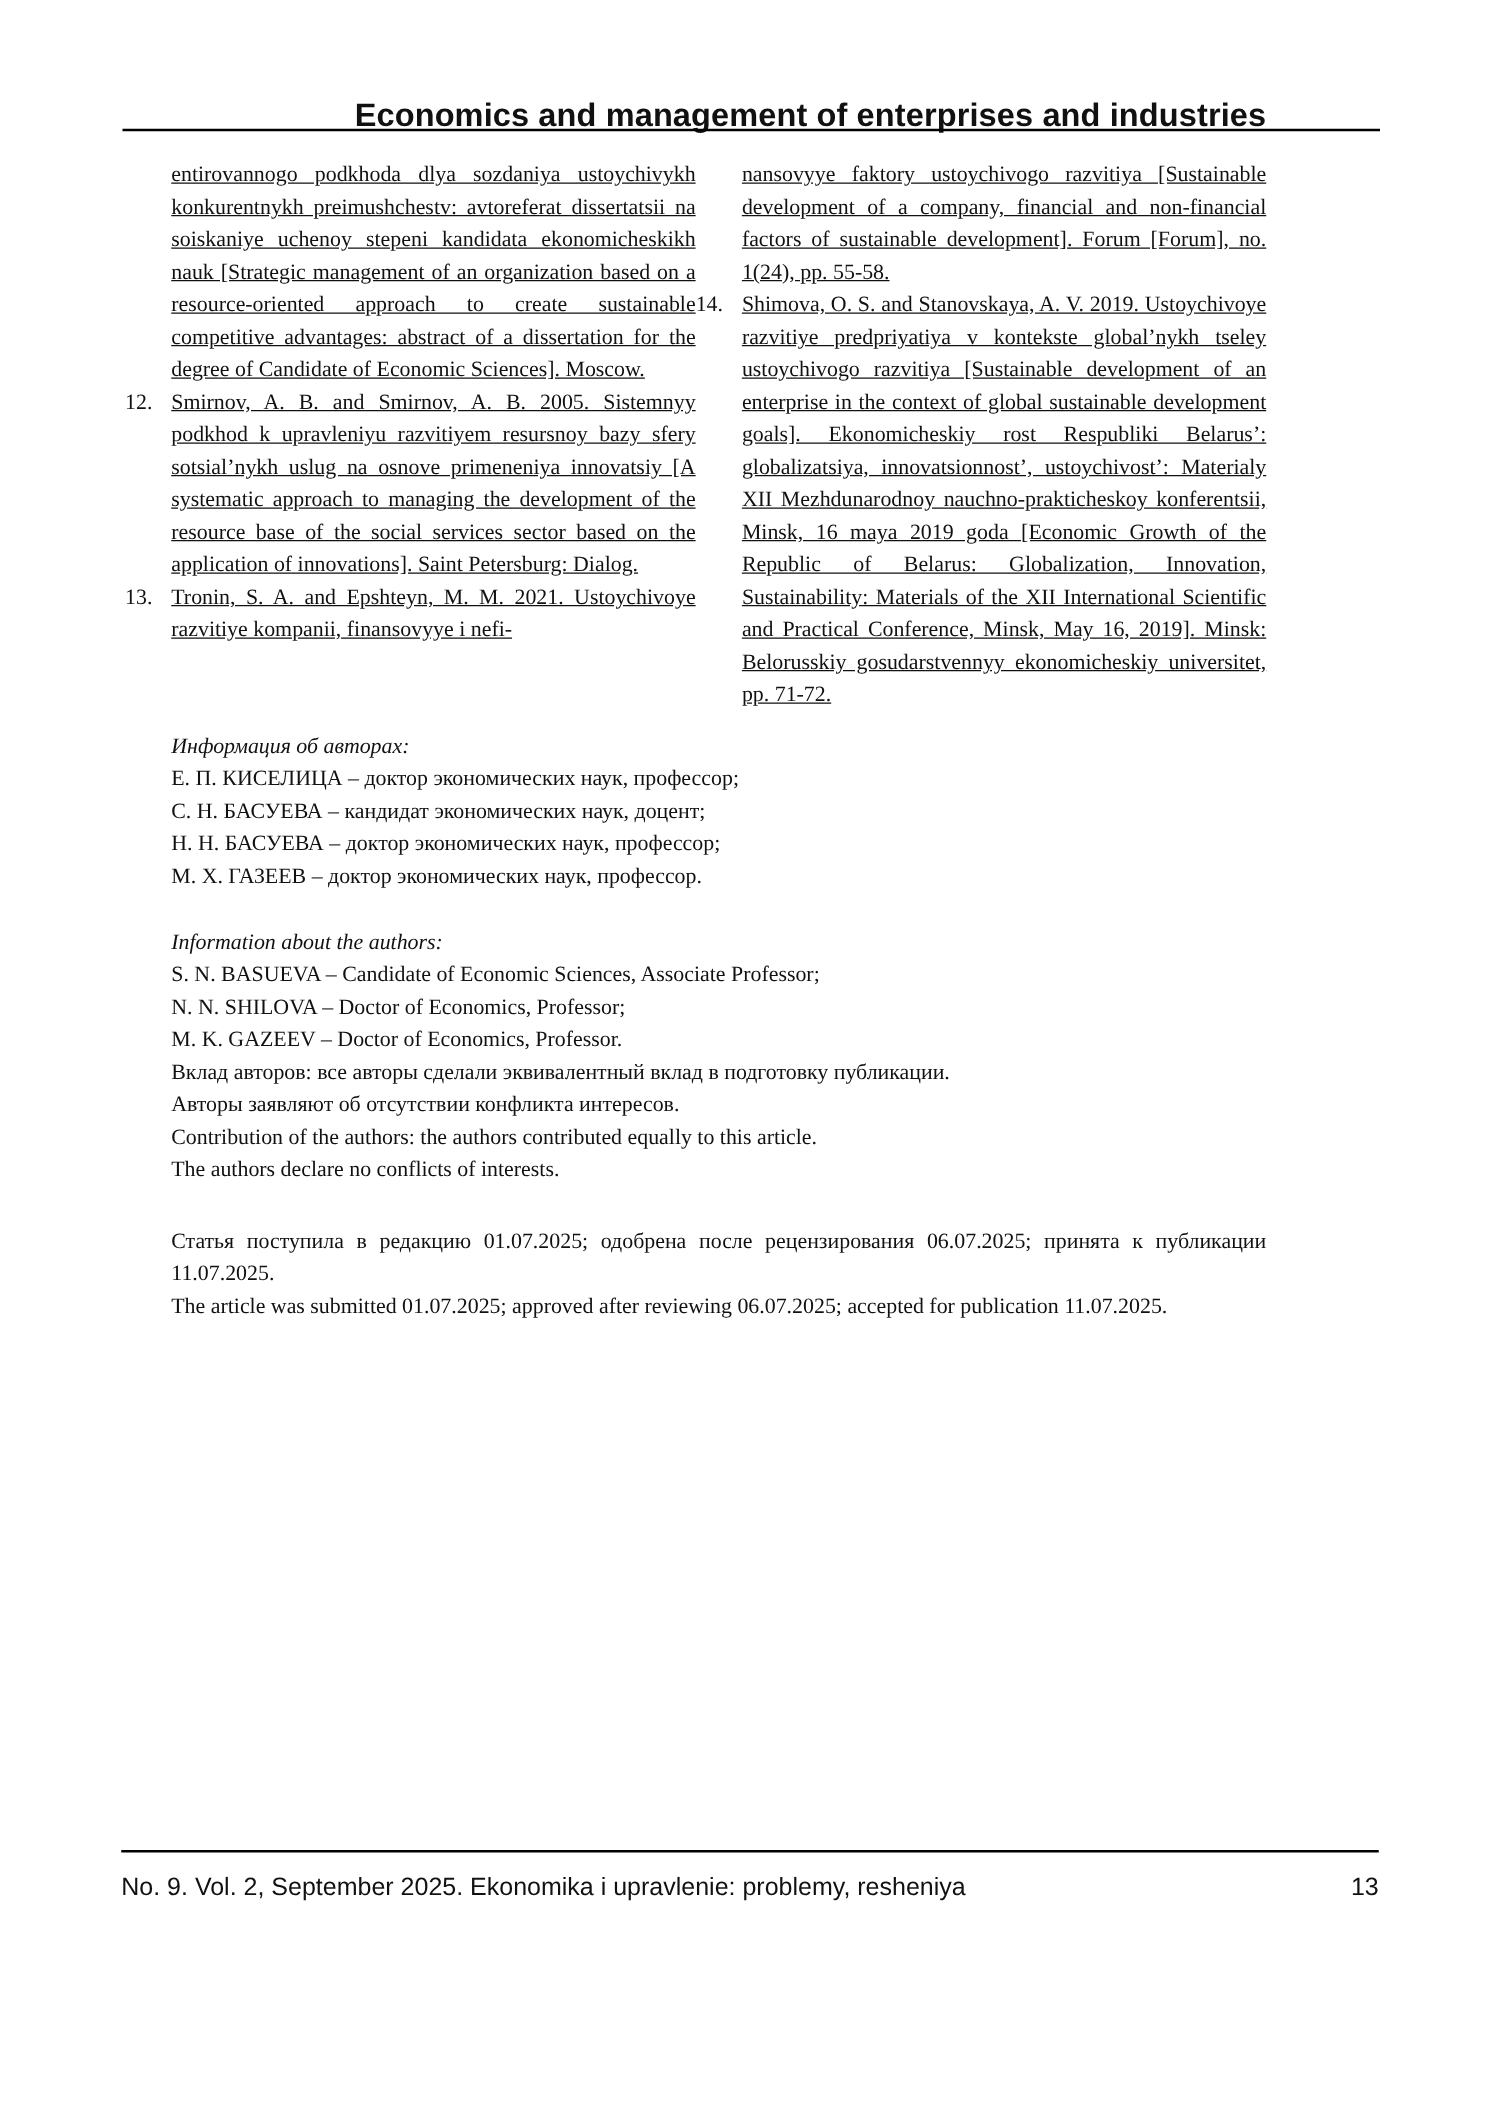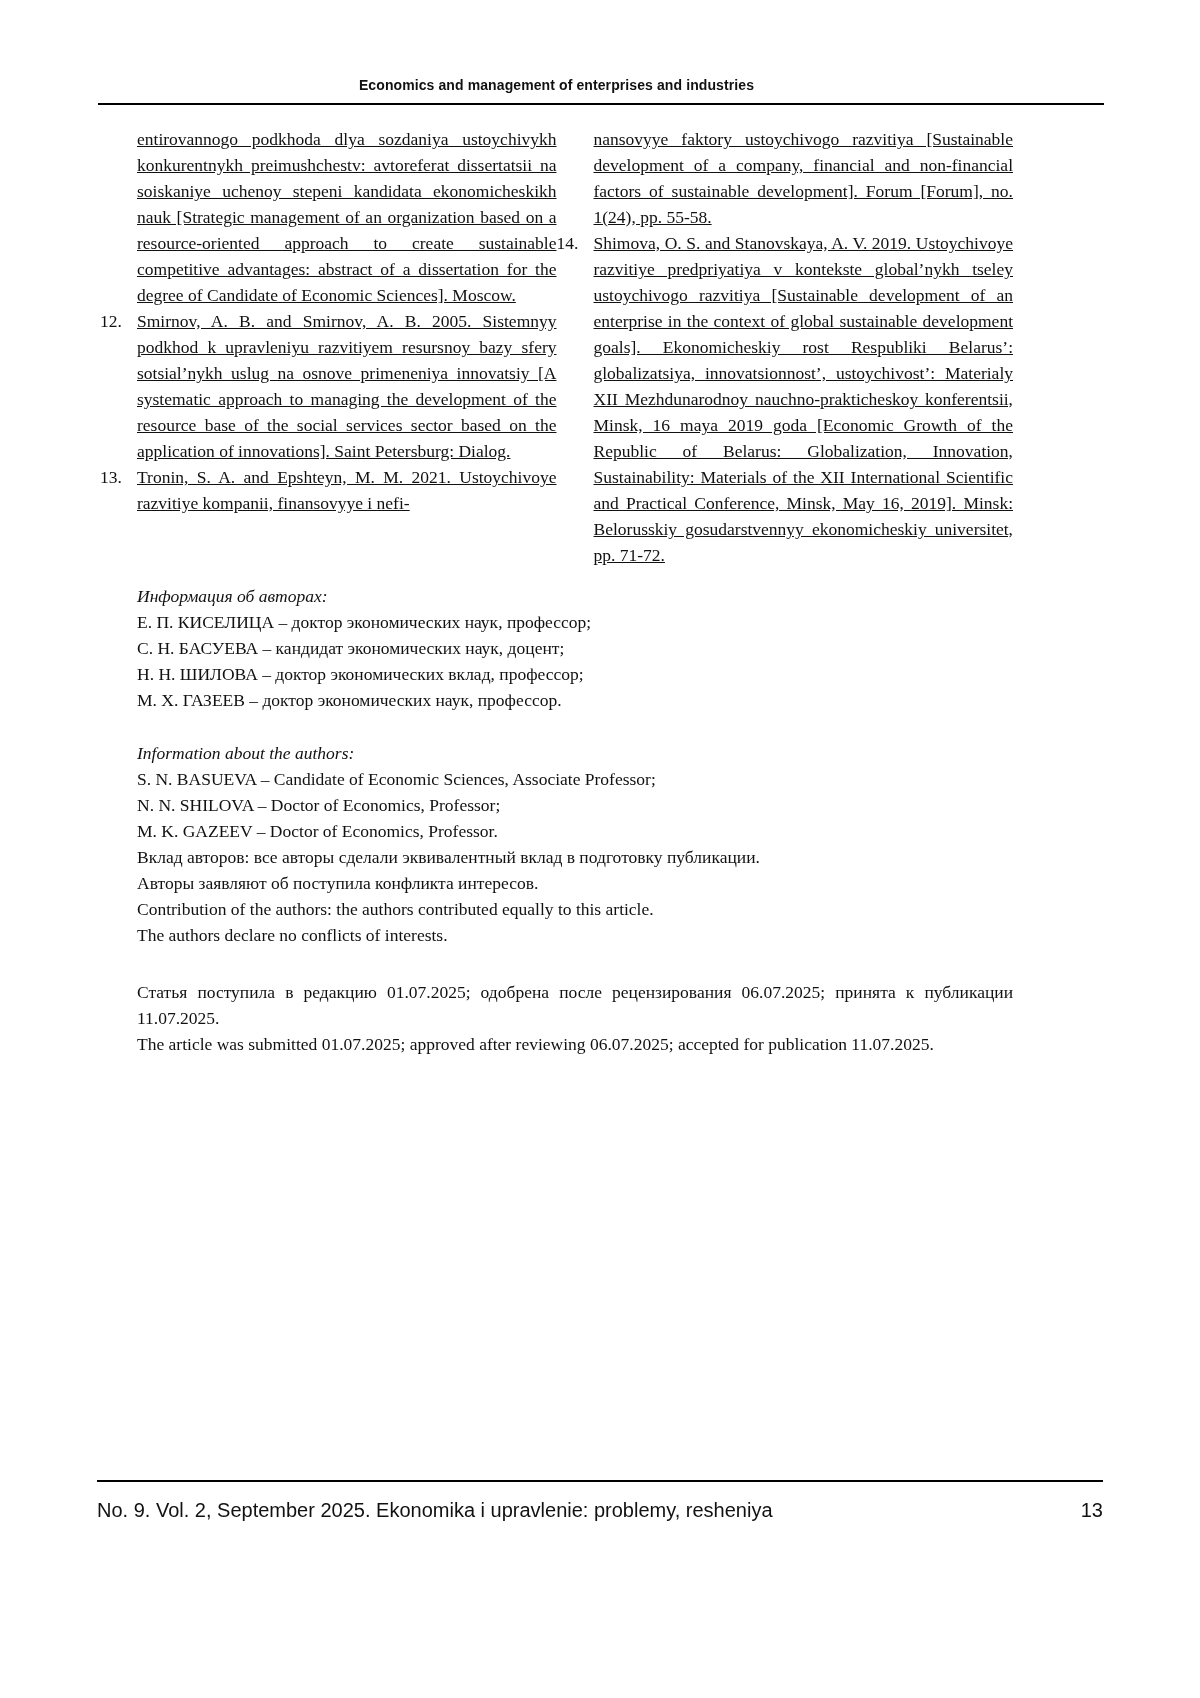--- a/index.html
+++ b/index.html
@@ -15,24 +15,24 @@
     background: #ffffff;
     color: #111111;
     font-family: "Liberation Serif", serif;
     overflow: hidden;
   }
   .running-title {
     position: absolute;
     top: 77px;
     left: 100px;
     width: 913px;
-    text-align: center;
+    text-align: right;
     font-family: "Liberation Sans", sans-serif;
     font-weight: 700;
-    font-size: 14px;
+    font-size: 26px;
     letter-spacing: 0.1px;
     white-space: nowrap;
   }
   .header-rule {
     position: absolute;
     top: 103px;
     left: 98px;
     width: 1006px;
     height: 2px;
     background: #000000;
@@ -128,34 +128,34 @@
           <span class="ref-text">Shimova, O. S. and Stanovskaya, A. V. 2019. Ustoychivoye razvitiye predpriyatiya v kontekste global’nykh tseley ustoychivogo razvitiya [Sustainable development of an enterprise in the context of global sustainable development goals]. Ekonomicheskiy rost Respubliki Belarus’: globalizatsiya, innovatsionnost’, ustoychivost’: Materialy XII Mezhdunarodnoy nauchno-prakticheskoy konferentsii, Minsk, 16 maya 2019 goda [Economic Growth of the Republic of Belarus: Globalization, Innovation, Sustainability: Materials of the XII International Scientific and Practical Conference, Minsk, May 16, 2019]. Minsk: Belorusskiy gosudarstvennyy ekonomicheskiy universitet, pp. 71-72.</span>
         </p>
       </div>
 
     </div>
 
     <section class="info authors-ru">
       <p class="italic">Информация об авторах:</p>
       <p>Е. П. КИСЕЛИЦА – доктор экономических наук, профессор;</p>
       <p>С. Н. БАСУЕВА – кандидат экономических наук, доцент;</p>
-      <p>Н. Н. ШИЛОВА – доктор экономических вклад, профессор;</p>
+      <p>Н. Н. БАСУЕВА – доктор экономических наук, профессор;</p>
       <p>М. Х. ГАЗЕЕВ – доктор экономических наук, профессор.</p>
     </section>
 
     <section class="info authors-en">
       <p class="italic">Information about the authors:</p>
       <p>S. N. BASUEVA – Candidate of Economic Sciences, Associate Professor;</p>
       <p>N. N. SHILOVA – Doctor of Economics, Professor;</p>
       <p>M. K. GAZEEV – Doctor of Economics, Professor.</p>
     </section>
 
     <section class="info contribution">
       <p>Вклад авторов: все авторы сделали эквивалентный вклад в подготовку публикации.</p>
-      <p>Авторы заявляют об поступила конфликта интересов.</p>
+      <p>Авторы заявляют об отсутствии конфликта интересов.</p>
       <p>Contribution of the authors: the authors contributed equally to this article.</p>
       <p>The authors declare no conflicts of interests.</p>
     </section>
 
     <section class="info dates">
       <p>Статья поступила в редакцию 01.07.2025; одобрена после рецензирования 06.07.2025; принята к публикации 11.07.2025.</p>
       <p>The article was submitted 01.07.2025; approved after reviewing 06.07.2025; accepted for publication 11.07.2025.</p>
     </section>
 
   </div>

